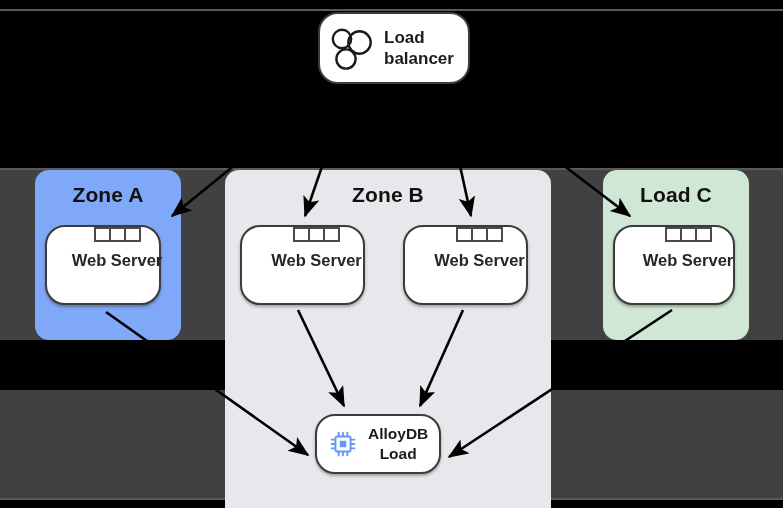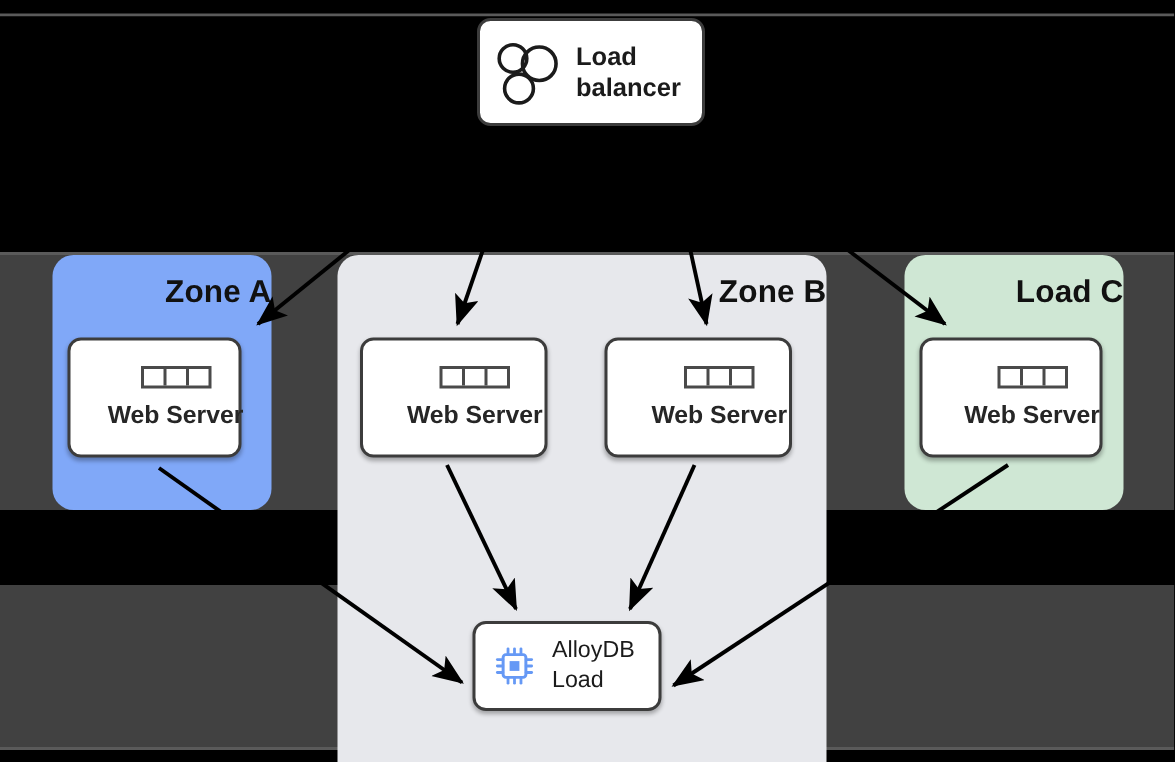--- a/index.html
+++ b/index.html
@@ -28,40 +28,39 @@
   
   .zone {
     position: absolute;
     border-radius: 14px;
     box-sizing: border-box;
   }
   .zone-label {
     position: absolute;
     left: 0;
     width: 100%;
-    text-align: right;
+    text-align: center;
     font-size: 21px;
     font-weight: bold;
     color: #111111;
     letter-spacing: 0.1px;
   }
   
   .node {
     position: absolute;
     background: #ffffff;
     border: 2.2px solid #3c3c3c;
-    border-radius: 9px;
+    border-radius: 20px;
     box-sizing: border-box;
     box-shadow: 0 2px 3px rgba(0,0,0,0.30);
   }
   .node-webserver {
     display: flex;
     flex-direction: column;
     align-items: center;
-    justify-content: center;
     padding-left: 28px;
   }
   .ws-label {
     font-size: 16.5px;
     font-weight: bold;
     color: #262626;
     margin-top: 9px;
     white-space: nowrap;
   }
   
@@ -96,24 +95,25 @@
   }
   
   #alloydb-node {
     display: flex;
     flex-direction: row;
     align-items: center;
     padding-left: 12px;
   }
   .db-text {
     font-size: 15.5px;
-    font-weight: normal;
+    font-weight: bold;
     color: #1b1b1b;
     line-height: 20px;
     margin-left: 11px;
+    text-align: center;
   }
   #arrow-layer {
     position: absolute;
     left: 0; top: 0;
     width: 783px; height: 508px;
     pointer-events: none;
   }
 </style>
 </head>
 <body>

